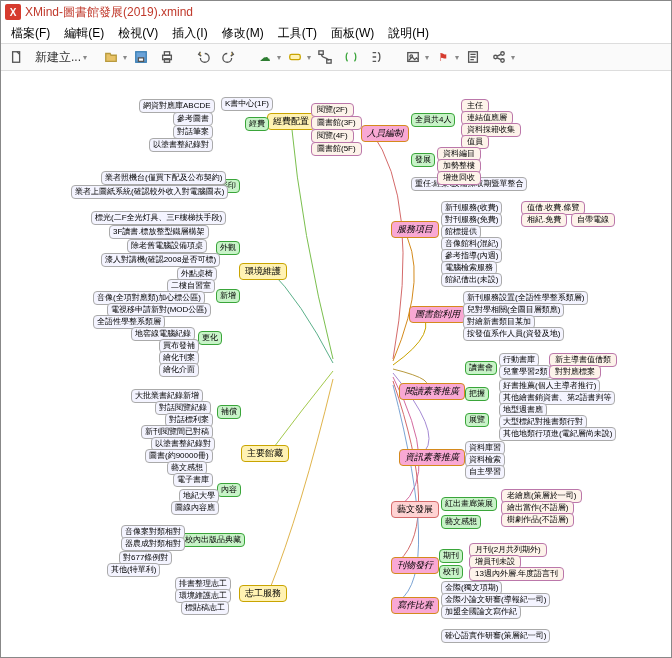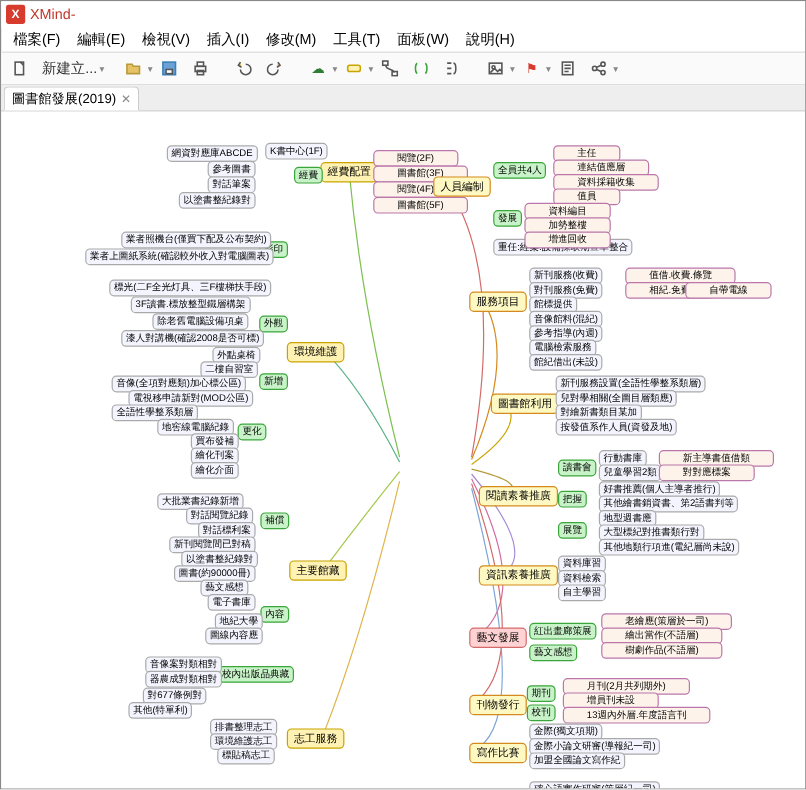--- a/index.html
+++ b/index.html
@@ -24,34 +24,35 @@
   .tab { background:#fff; border:1px solid #ccc; border-bottom:none; border-radius:4px 4px 0 0; padding:2px 6px; font-size:11px; display:flex;align-items:center; gap:4px;}
   .tab .x { font-size:10px;color:#888; }
 
   .canvas { flex:1; position:relative; background:#fff; overflow:hidden; }
   svg.lines { position:absolute; inset:0; width:100%; height:100%; }
 
   .node { position:absolute; padding:2px 5px; border:1px solid #888; border-radius:4px; white-space:nowrap; font-size:9px; line-height:1.25; background:#fff; }
   .node.center { background:#bcdff7; border-color:#3a7fb5; text-align:center; font-size:11px; padding:6px 10px; }
   .node.cat-yellow { background:#fff2b3; border-color:#c9a400; }
   .node.cat-green  { background:#c8f3c8; border-color:#3aa53a; font-size:8px; padding:1px 3px;}
-  .node.cat-orange { background:#fef9c3; border-color:#d48a1c; }
+  .node.cat-orange { background:#f9a8d4; border-color:#d48a1c;font-style:italic; }
   .node.cat-pink   { background:#ffd3d3; border-color:#d46a6a; }
   .node.leaf       { background:#f4f4ff; border-color:#aaa; font-size:8px; padding:1px 3px; }
-  .node.leaf2      { background:#fdf3ea; border-color:#b7a; font-size:8px; padding:1px 19px;}
+  .node.leaf2      { background:#fdf3ea; border-color:#b7a; font-size:8px; padding:1px 5px;}
 </style>
 </head>
 <body>
 
 <div class="window">
 
   <div class="titlebar">
     <span class="logo">X</span>
     <span class="red">XMind</span>
     <span class="red"> - </span>
+    <span class="red">圖書館發展(2019).xmind</span>
   </div>
 
   <div class="menubar">
     <span>檔案(F)</span>
     <span>編輯(E)</span>
     <span>檢視(V)</span>
     <span>插入(I)</span>
     <span>修改(M)</span>
     <span>工具(T)</span>
     <span>面板(W)</span>
@@ -148,26 +149,20 @@
         <svg viewBox="0 0 16 16">
           <circle cx="4" cy="8" r="2"></circle>
           <circle cx="12" cy="4" r="2"></circle>
           <circle cx="12" cy="12" r="2"></circle>
           <path d="M6 7l4-2M6 9l4 2"></path>
         </svg>
       </span>
       <span class="dd">▾</span>
   </div>
 
-  <div class="tabbar">
-    <div class="tab">
-      <span>圖書館發展(2019)</span>
-      <span class="x">✕</span>
-    </div>
-  </div>
 
   <div class="canvas">
     <svg class="lines">
 
       <path d="M332 288 Q300 160 290 50" stroke="#7bbf4e" fill="none"></path>
       <path d="M332 292 Q300 230 268 198" stroke="#5bb08a" fill="none"></path>
       <path d="M332 300 Q300 340 270 380" stroke="#a3c94c" fill="none"></path>
       <path d="M332 308 Q300 440 268 520" stroke="#e0b44c" fill="none"></path>
 
       <path d="M392 288 Q420 130 370 60" stroke="#d46a6a" fill="none"></path>

